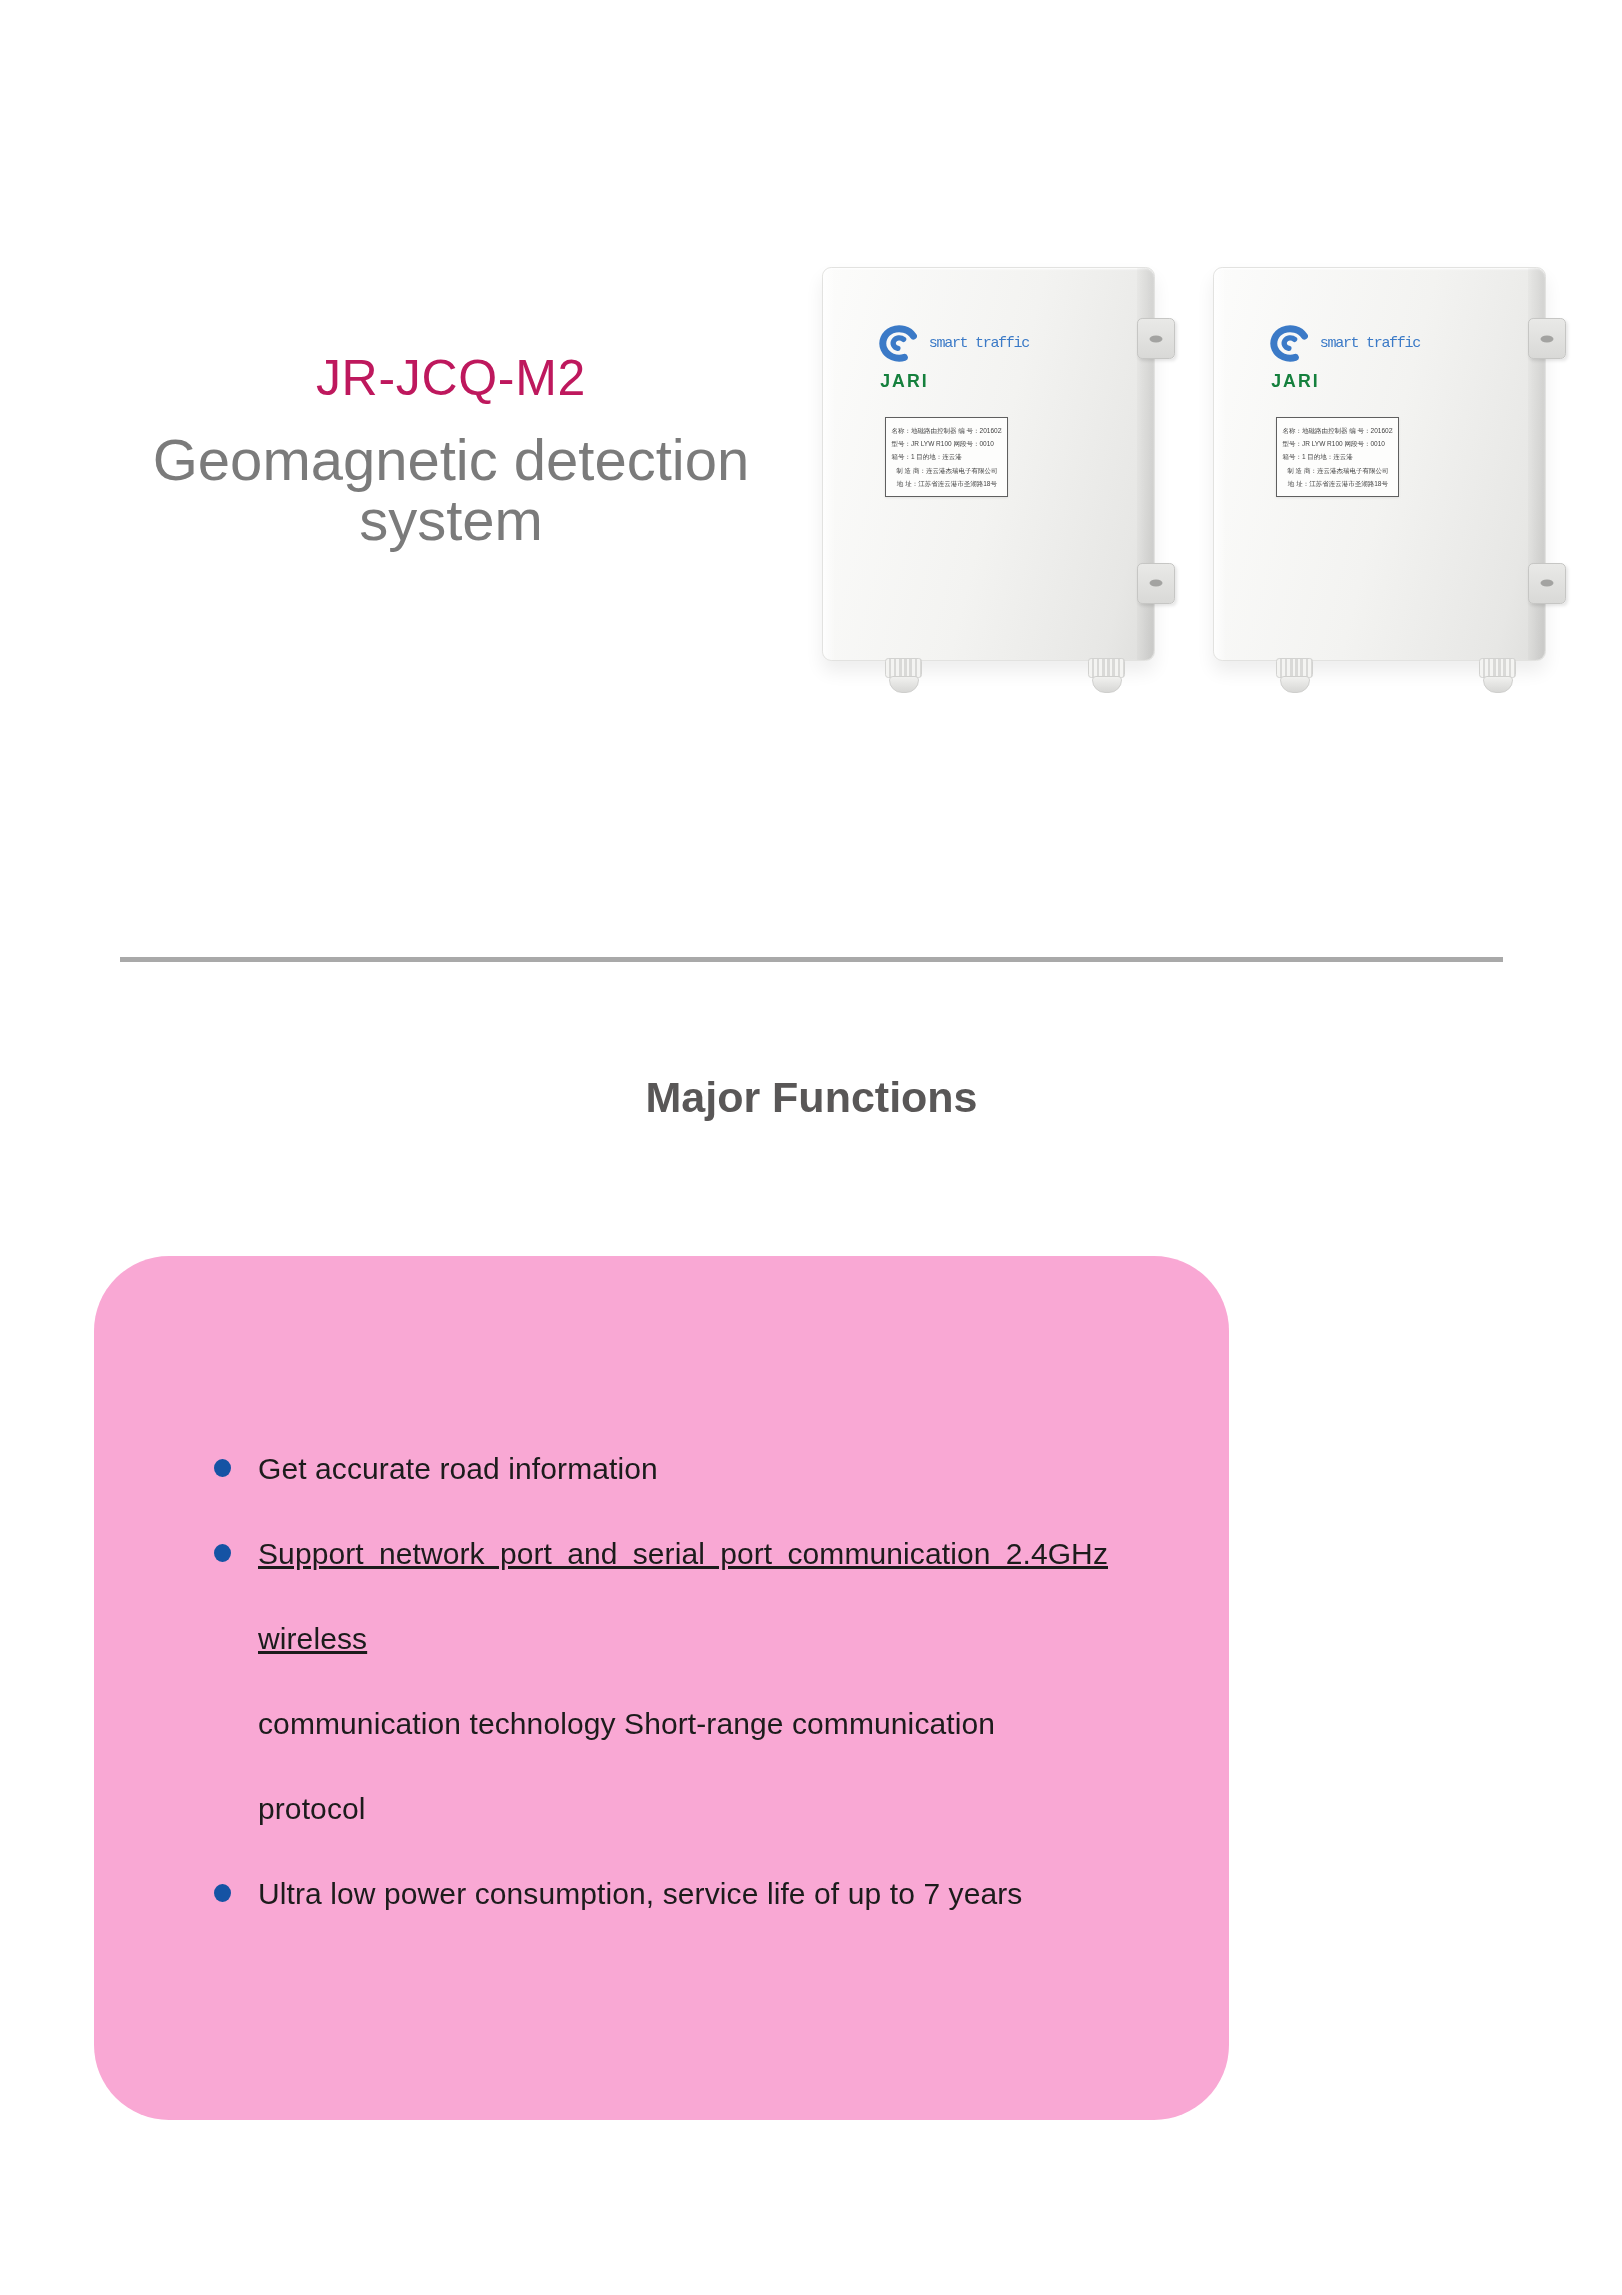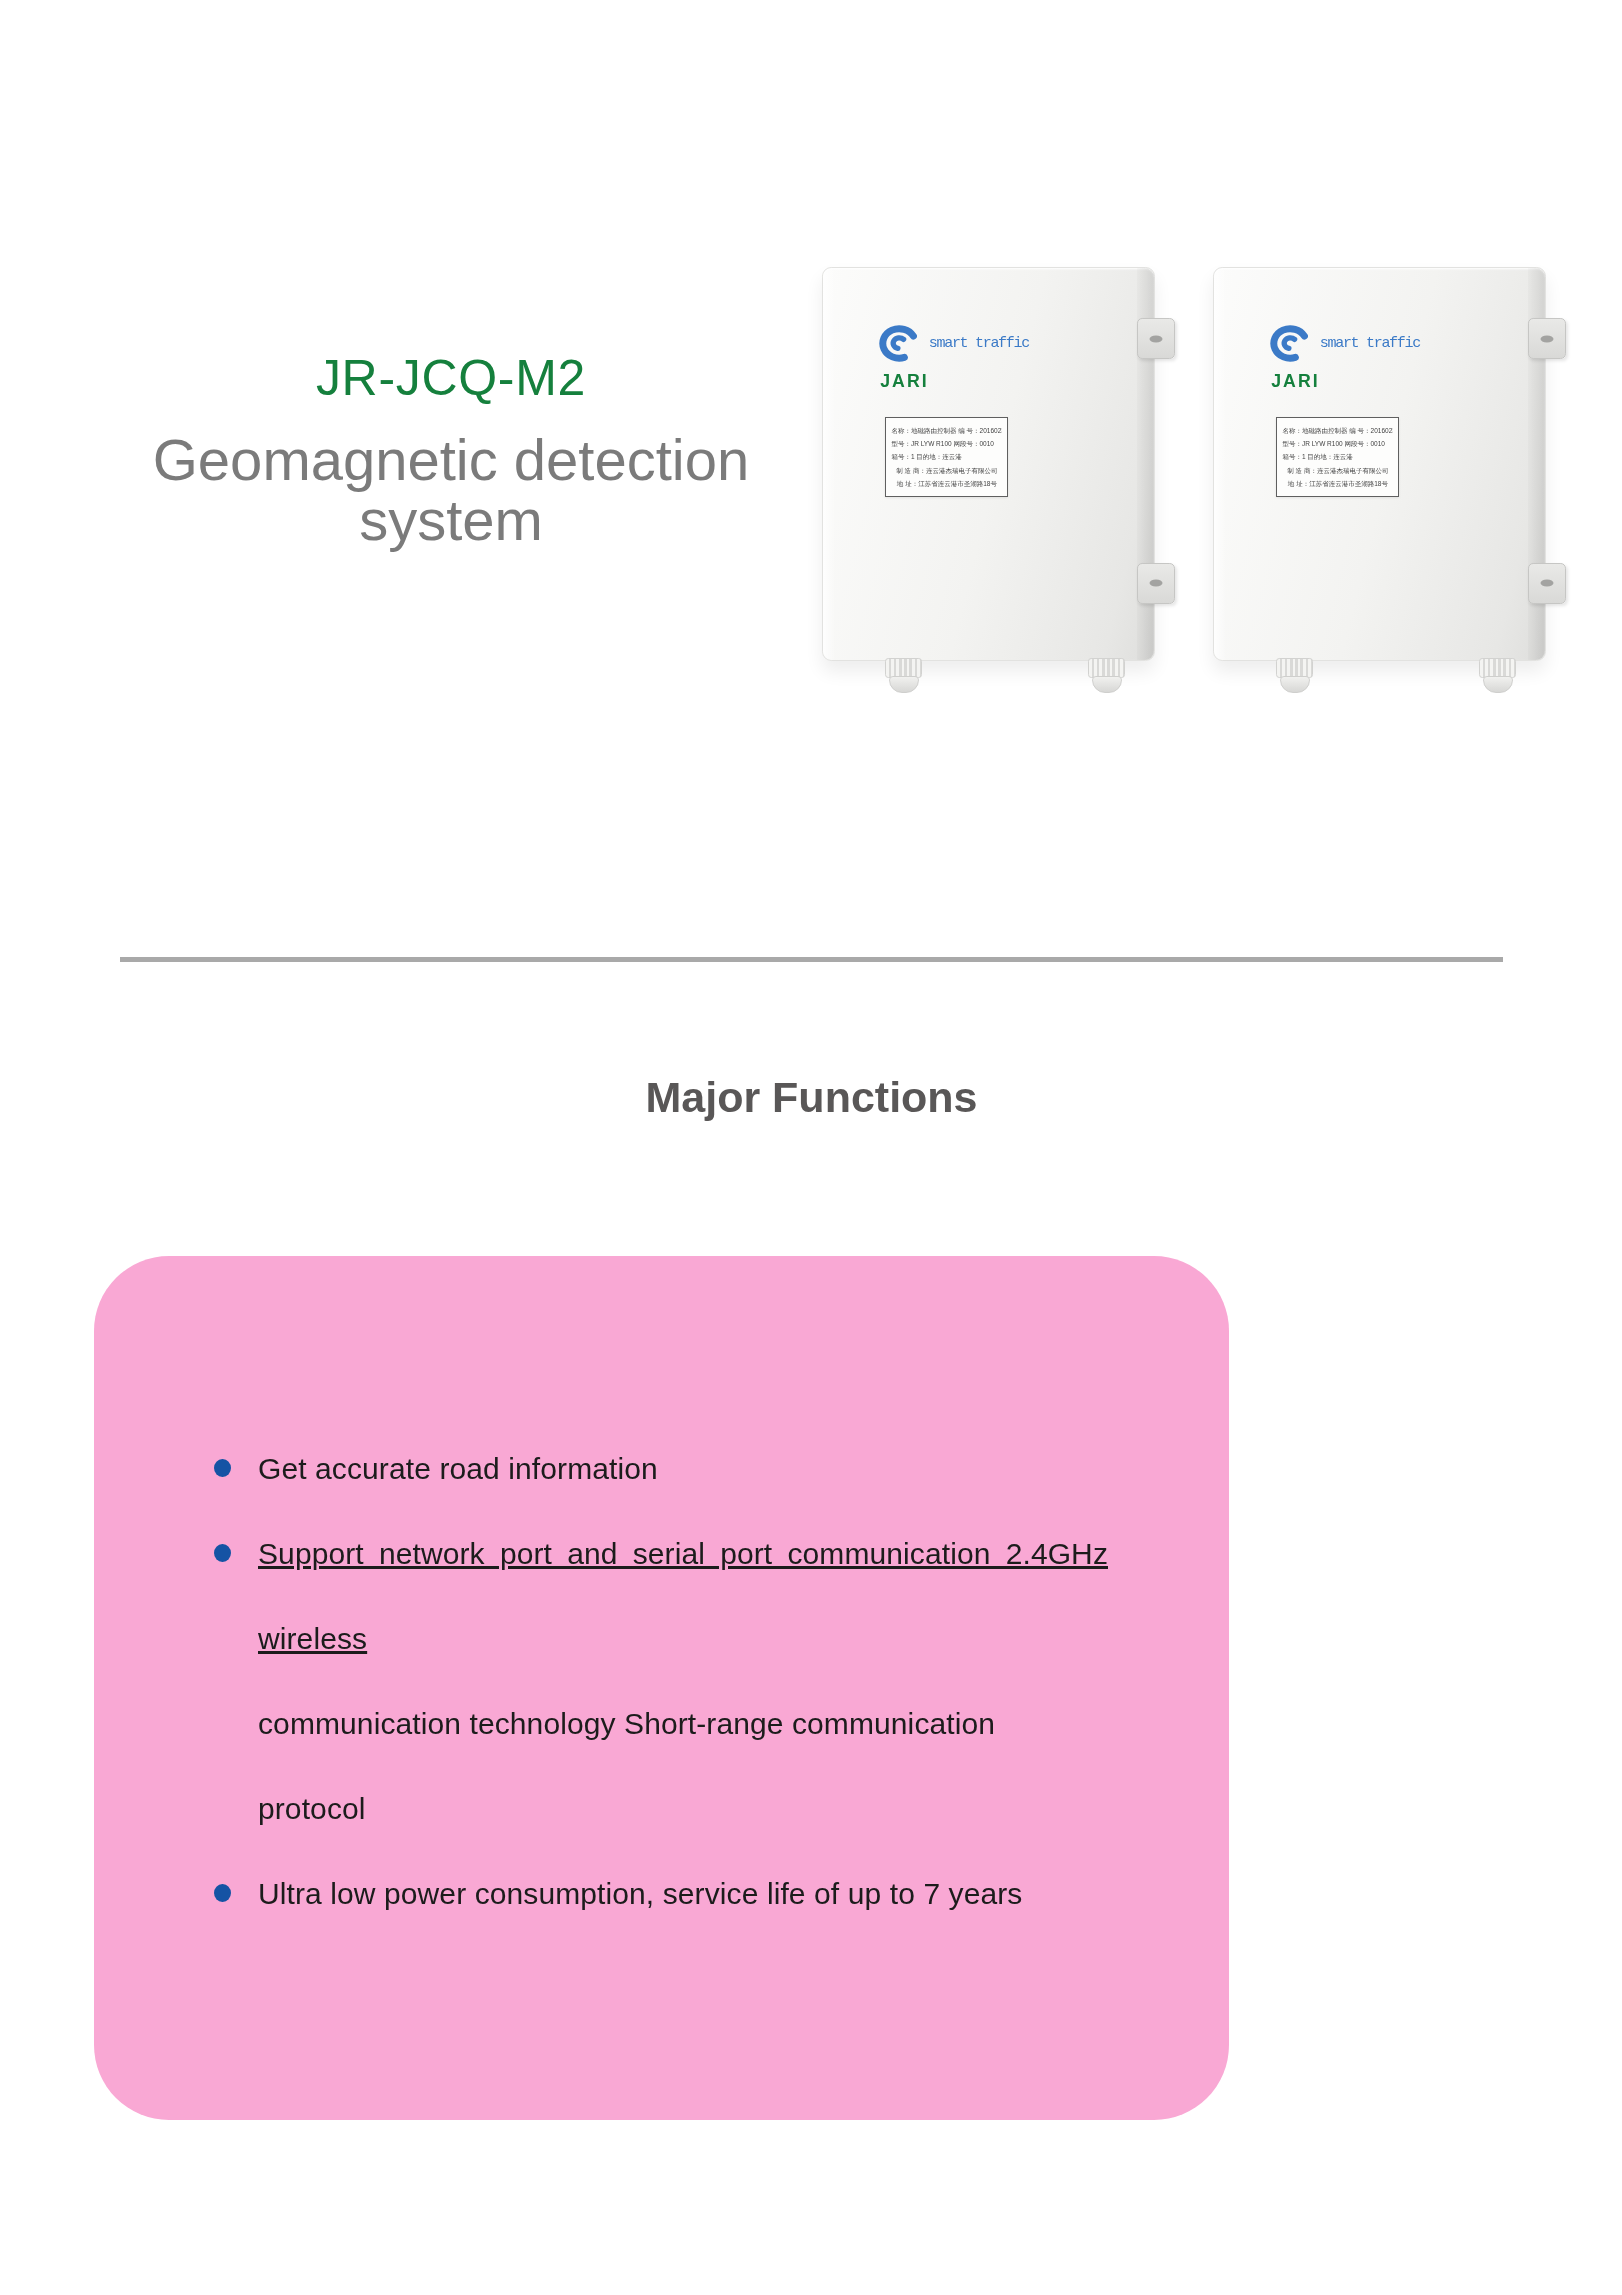--- a/index.html
+++ b/index.html
@@ -4,21 +4,21 @@
 <style>
   * { margin:0; padding:0; box-sizing:border-box; }
   html,body { background:#ffffff; }
   .page {
     position:relative; width:1623px; height:2295px; background:#ffffff;
     font-family:"Liberation Sans", sans-serif; overflow:hidden;
   }
 
   
   .title-block { position:absolute; left:124px; top:352px; width:654px; text-align:center; }
-  .model-title { font-size:50px; line-height:1.05; font-weight:normal; color:#15803d; letter-spacing:0.7px; }
+  .model-title { font-size:50px; line-height:1.05; font-weight:normal; color:#be185d; letter-spacing:0.7px; }
   .subtitle    { margin-top:25px; font-size:58px; line-height:1.05; font-weight:normal; color:#7b7b7b; }
 
   
   .device { position:absolute; width:333px; height:394px; }
   .device-1 { left:822px; top:267px; }
   .device-2 { left:1213px; top:267px; }
   .device-body {
     position:absolute; inset:0; border-radius:9.2px;
     background:linear-gradient(104deg,#fcfcfb 0%,#f3f3f1 52%,#e7e7e5 88%,#dededc 100%);
     border:0.7px solid #e2e2e0;

